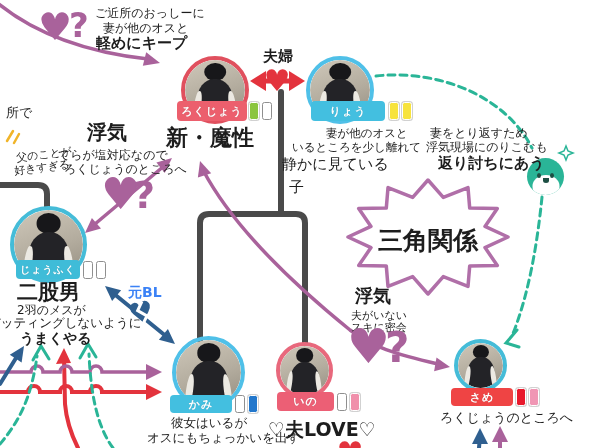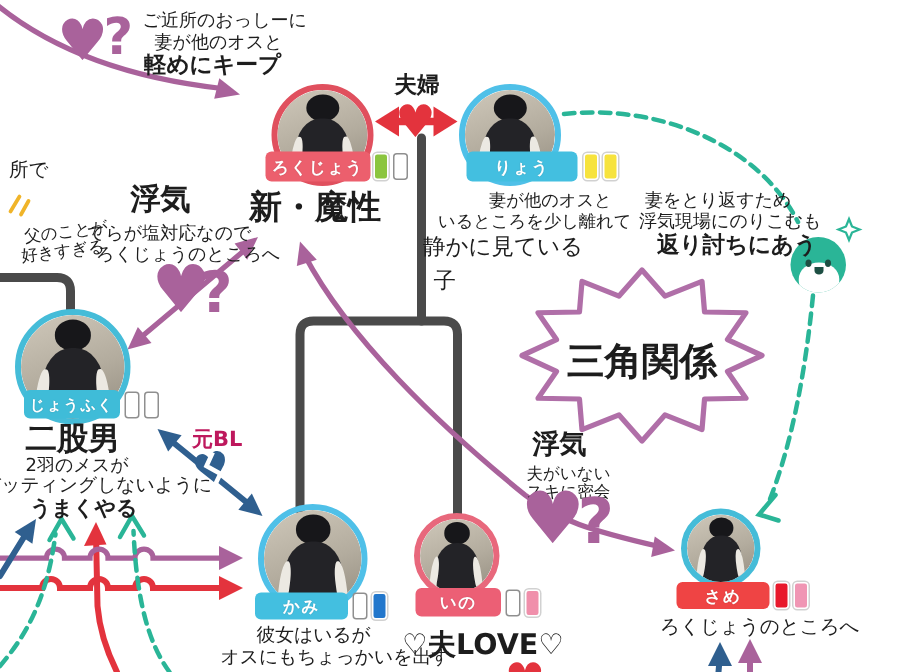--- a/index.html
+++ b/index.html
@@ -212,21 +212,21 @@
 
   <div class="tealpen" style="left:527px;top:158px;">
     <div class="face"></div>
       <div class="eye" style="left:10px;"></div>
       <div class="eye" style="right:10px;"></div>
       <div class="beak"></div>
   </div>
 
   <div class="abs hw" style="left:263px;top:47px;font-size:15px;font-weight:700;">夫婦</div>
   <div class="abs hw" style="left:289px;top:178px;font-size:15px;">子</div>
-  <div class="abs" style="left:128px;top:284px;font-size:14px;font-weight:700;color:#be185d;">元BL</div>
+  <div class="abs" style="left:128px;top:284px;font-size:14px;font-weight:700;color:#3b82f6;">元BL</div>
   <div class="abs hw" style="left:378px;top:224px;font-size:25px;font-weight:900;z-index:3;">三角関係</div>
 
   <div class="abs hw" style="left:95px;top:5px;font-size:12px;">ご近所のおっしーに</div>
   <div class="abs hw" style="left:103px;top:20px;font-size:12px;">妻が他のオスと</div>
   <div class="abs hw" style="left:96px;top:34px;font-size:15px;font-weight:700;">軽めにキープ</div>
   <div class="abs hw" style="left:6px;top:104px;font-size:13px;">所で</div>
   <div class="abs hw" style="left:16px;top:147px;font-size:11px;transform:rotate(-7deg);">父のことが</div>
   <div class="abs hw" style="left:14px;top:160px;font-size:11px;transform:rotate(-7deg);">好きすぎる</div>
   <div class="abs hw" style="left:87px;top:119px;font-size:20px;font-weight:900;">浮気</div>
   <div class="abs hw" style="left:58px;top:147px;font-size:12px;">てらが塩対応なので</div>

